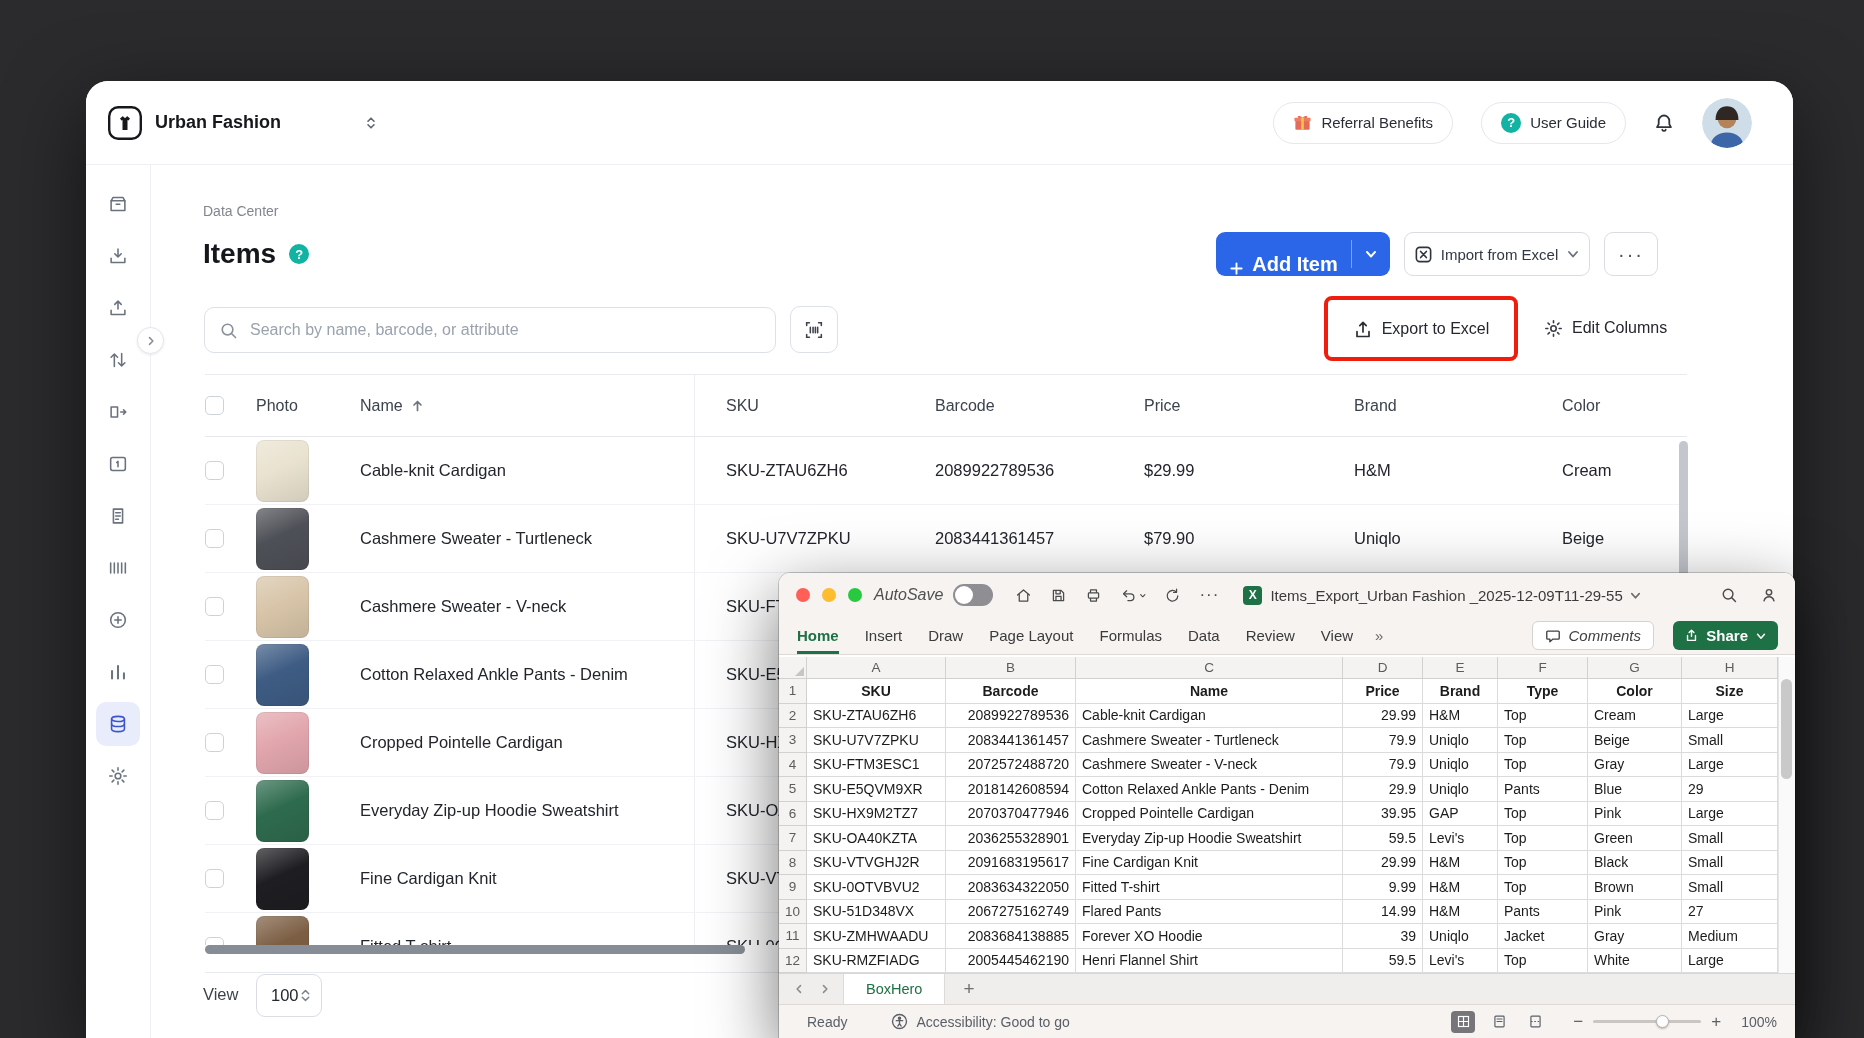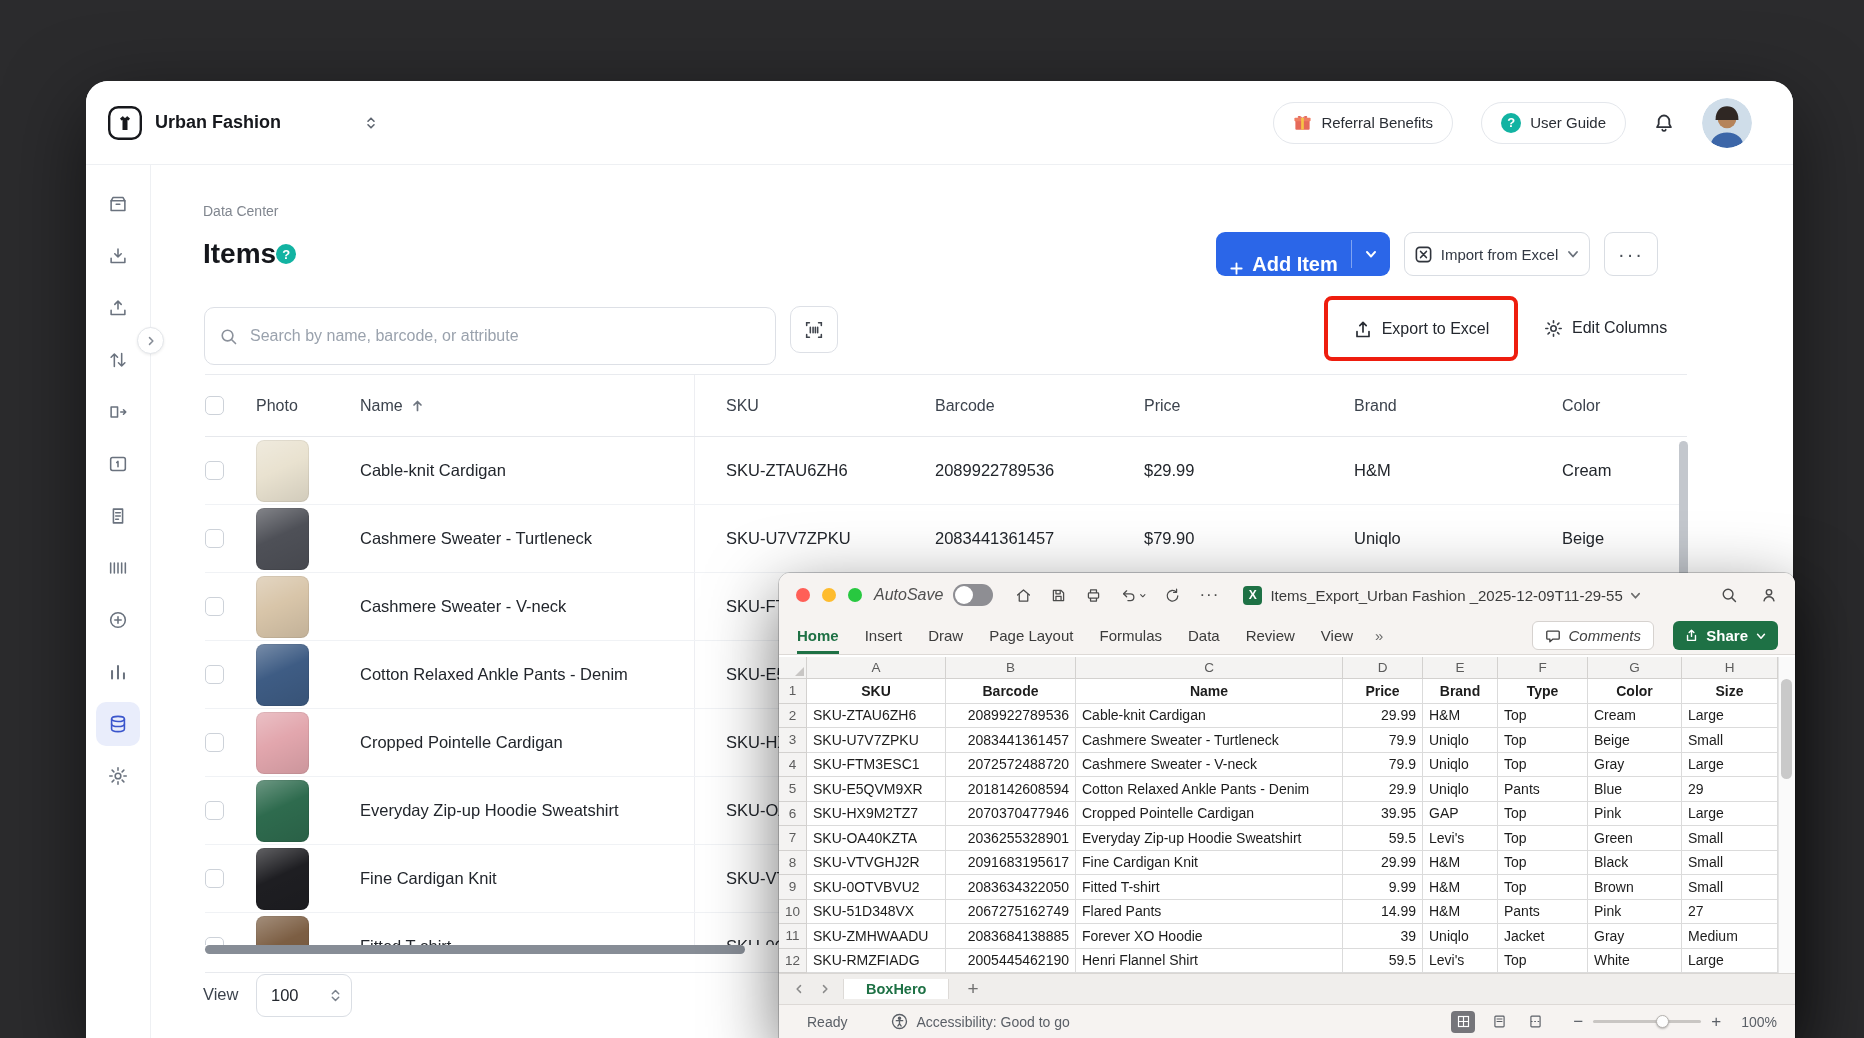--- a/index.html
+++ b/index.html
@@ -34,38 +34,38 @@
              border-right:1px solid #EEF0F3; }
   .side-item { position:absolute; left:10px; width:44px; height:44px; border-radius:10px;
                display:flex; align-items:center; justify-content:center; }
   .side-item.active { background:#E9EDFB; }
   .collapse-btn { position:absolute; left:51px; top:246px; width:27px; height:27px; border-radius:50%;
                   background:#fff; border:1px solid #E3E6EA; box-shadow:0 1px 3px rgba(0,0,0,.08);
                   display:flex; align-items:center; justify-content:center; z-index:3; }
 
   
   .breadcrumb { position:absolute; left:117px; top:122px; font-size:14px; color:#80868F; }
-  .title-row { position:absolute; left:117px; top:155px; display:flex; align-items:center; gap:0; }
+  .title-row { position:absolute; left:117px; top:155px; display:flex; align-items:center; gap:13px; }
   .page-title { font-size:28px; line-height:36px; font-weight:700; color:#15171C; margin:0; }
 
   .btn-add { position:absolute; left:1130px; top:151px; width:174px; height:44px; border-radius:9px;
              background:#2B66E8; color:#fff; display:flex; align-items:stretch; overflow:hidden; }
   .btn-add-main { flex:1; display:flex; align-items:flex-end; justify-content:center; gap:8px;
                   font-size:20px; font-weight:700; }
   .btn-add-divider { width:1px; background:rgba(255,255,255,.40); margin:8px 0; }
   .btn-add-caret { width:38px; display:flex; align-items:center; justify-content:center; }
 
   .btn-import { position:absolute; left:1318px; top:151px; width:186px; height:44px; border-radius:9px;
                 border:1px solid #D9DDE3; background:#fff; display:flex; align-items:center;
                 justify-content:center; gap:8px; font-size:15px; font-weight:500; color:#323843; }
   .btn-more { position:absolute; left:1518px; top:151px; width:54px; height:44px; border-radius:9px;
               border:1px solid #D9DDE3; background:#fff; display:flex; align-items:center;
               justify-content:center; font-size:20px; letter-spacing:2px; color:#4A5058; }
 
-  .search-box { position:absolute; left:118px; top:226px; width:572px; height:58px; border-radius:10px;
+  .search-box { position:absolute; left:118px; top:226px; width:572px; height:46px; border-radius:10px;
                 border:1px solid #DDE0E6; background:#fff; display:flex; align-items:center;
                 gap:10px; padding-left:14px; }
   .search-input { border:none; outline:none; flex:1; font-size:16px; color:#333;
                   font-family:inherit; background:transparent; }
   .search-input::placeholder { color:#9AA2AD; }
   .btn-scan { position:absolute; left:704px; top:225px; width:48px; height:47px; border-radius:10px;
               border:1px solid #DDE0E6; background:#fff; display:flex; align-items:center; justify-content:center; }
 
   .annotation { position:absolute; left:1238px; top:215px; width:194px; height:65px;
                 border:4px solid #EE1D0E; border-radius:8px; display:flex; align-items:center;
@@ -86,21 +86,21 @@
   .checkbox { width:19px; height:19px; border:1.6px solid #CDD2D9; border-radius:5px; background:#fff; }
   .photo { width:53px; height:62px; border-radius:8px; display:block;
            background-image:linear-gradient(155deg, rgba(255,255,255,.30), rgba(255,255,255,0) 45%, rgba(0,0,0,.10));
            box-shadow:inset 0 0 0 1px rgba(0,0,0,.06); }
   .name-head { gap:7px; }
   .hscroll { position:absolute; left:119px; top:864px; width:540px; height:9px; border-radius:5px; background:#878D96; }
   .vscroll { position:absolute; left:1593px; top:360px; width:9px; height:195px; border-radius:5px; background:#C3C7CD; }
   .table-bottom { position:absolute; left:119px; top:891px; width:1482px; height:1px; background:#E8EAEE; }
 
   .view-label { position:absolute; left:117px; top:904px; font-size:16.5px; color:#3C434D; }
-  .stepper { position:absolute; left:170px; top:893px; width:96px; height:43px; border:1px solid #DADEE4;
+  .stepper { position:absolute; left:170px; top:893px; width:66px; height:43px; border:1px solid #DADEE4;
              border-radius:9px; background:#fff; display:flex; align-items:center;
              justify-content:space-between; padding:0 10px 0 14px; font-size:16.5px; color:#23272E; }
 
   
   .excel { position:absolute; left:779px; top:573px; width:1016px; height:465px;
            border-radius:11px 11px 0 0; background:#fff; box-shadow:0 22px 70px rgba(0,0,0,.55);
            outline:1px solid rgba(0,0,0,.18); overflow:hidden; z-index:20;
            font-family:"Liberation Sans","DejaVu Sans",sans-serif; }
   .x-titlebar { position:absolute; left:0; top:0; width:100%; height:44px; background:#F6F3F1;
                 display:flex; align-items:center; padding:0 17px; }
@@ -144,23 +144,23 @@
   .xcorner { background:#F4F3F2; border-color:#D3D1CF; position:relative; }
   .xcorner::after { content:''; position:absolute; right:2px; bottom:2px;
                     border-left:9px solid transparent; border-bottom:9px solid #C8C6C4; }
   .x-vscroll { position:absolute; left:999px; top:84px; width:17px; height:316px; background:#FAFAFA;
                border-left:1px solid #E5E5E5; }
   .x-vthumb { position:absolute; left:1002px; top:106px; width:11px; height:100px; border-radius:6px; background:#C9C9C9; }
 
   .x-sheetbar { position:absolute; left:0; top:400px; width:100%; height:31px; background:#F0EEEC;
                 border-top:1px solid #D9D6D3; display:flex; align-items:center; padding-left:14px; }
   .sheet-nav { display:flex; align-items:center; gap:14px; color:#8A8A8A; }
-  .x-sheet-tab { height:20px; margin-left:12px; background:#fff; border-left:1px solid #DDDAD7;
+  .x-sheet-tab { height:30px; margin-left:12px; background:#fff; border-left:1px solid #DDDAD7;
                  border-right:1px solid #DDDAD7; display:flex; align-items:center; padding:0 22px;
-                 font-size:14.5px; font-weight:700; color:#1E7145; }
+                 font-size:14.5px; font-weight:400; color:#1E7145; }
   .sheet-add { margin-left:18px; font-size:19px; color:#6F6F6F; }
 
   .x-statusbar { position:absolute; left:0; top:431px; width:100%; height:34px; background:#F6F3F1;
                  border-top:1px solid #DDD9D6; display:flex; align-items:center; padding:0 18px;
                  font-size:14px; color:#5A5F66; }
   .status-ready { margin-left:10px; }
   .acc-group { margin-left:44px; display:flex; align-items:center; gap:8px; }
   .status-right { margin-left:auto; display:flex; align-items:center; }
   .view-icons { display:flex; align-items:center; gap:12px; margin-right:20px; }
   .vico { width:24px; height:22px; border-radius:4px; display:flex; align-items:center; justify-content:center; }

